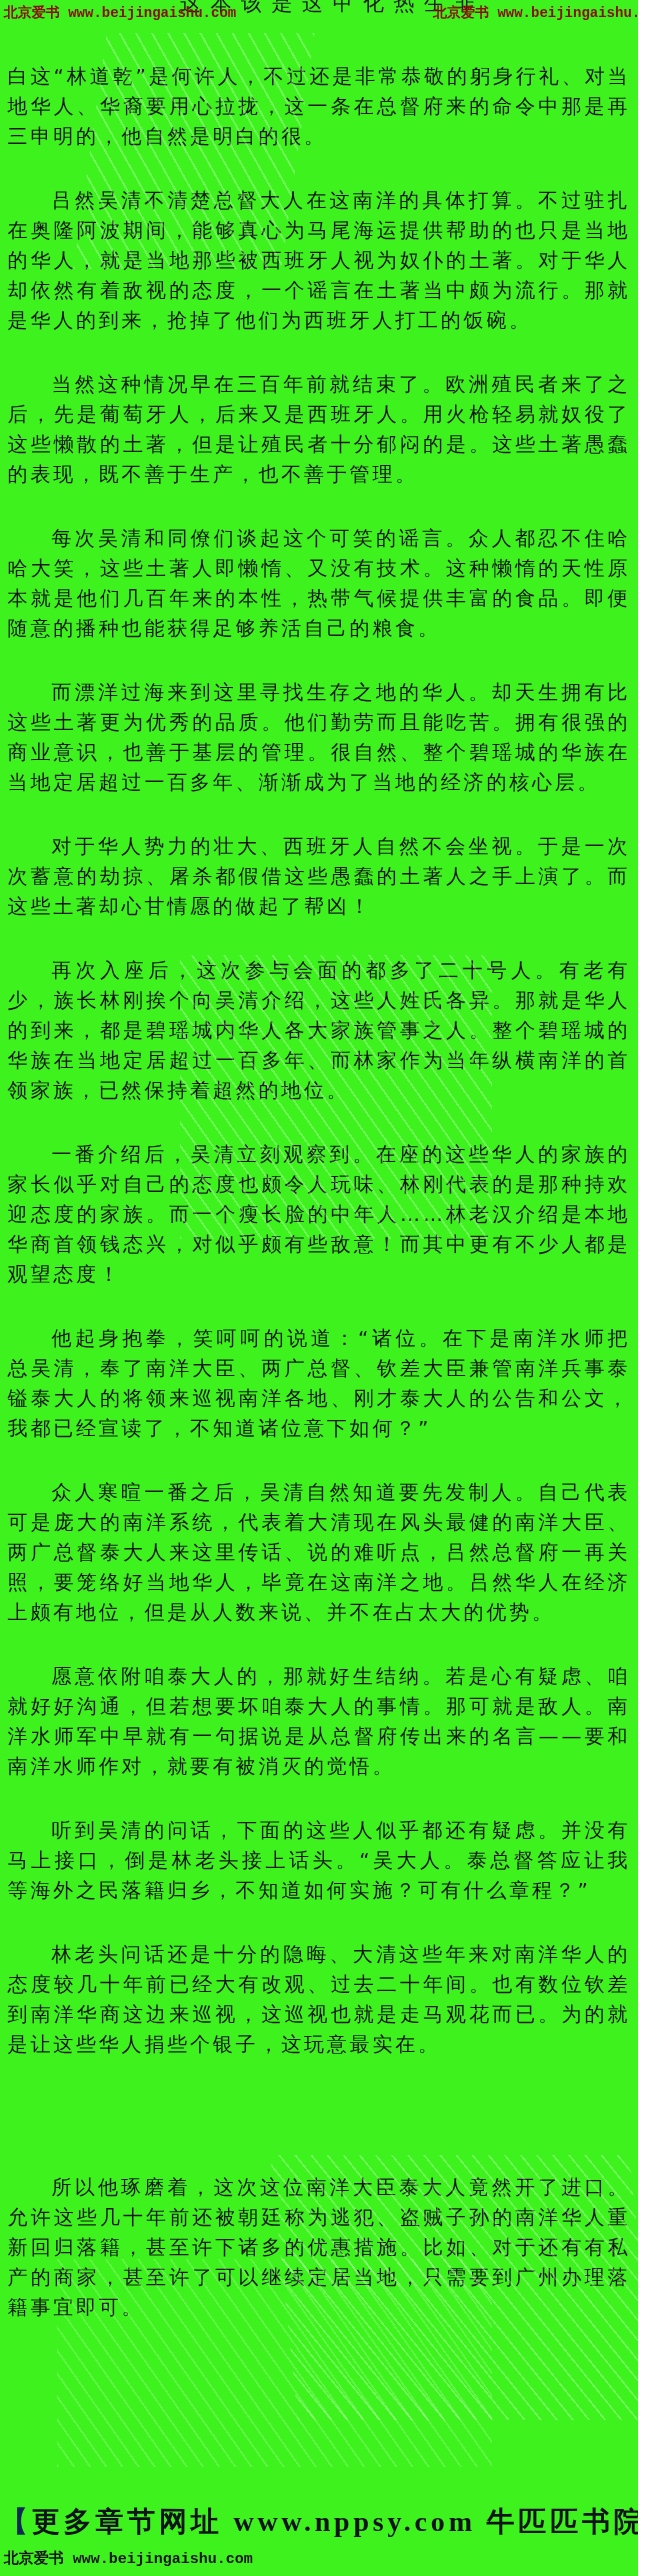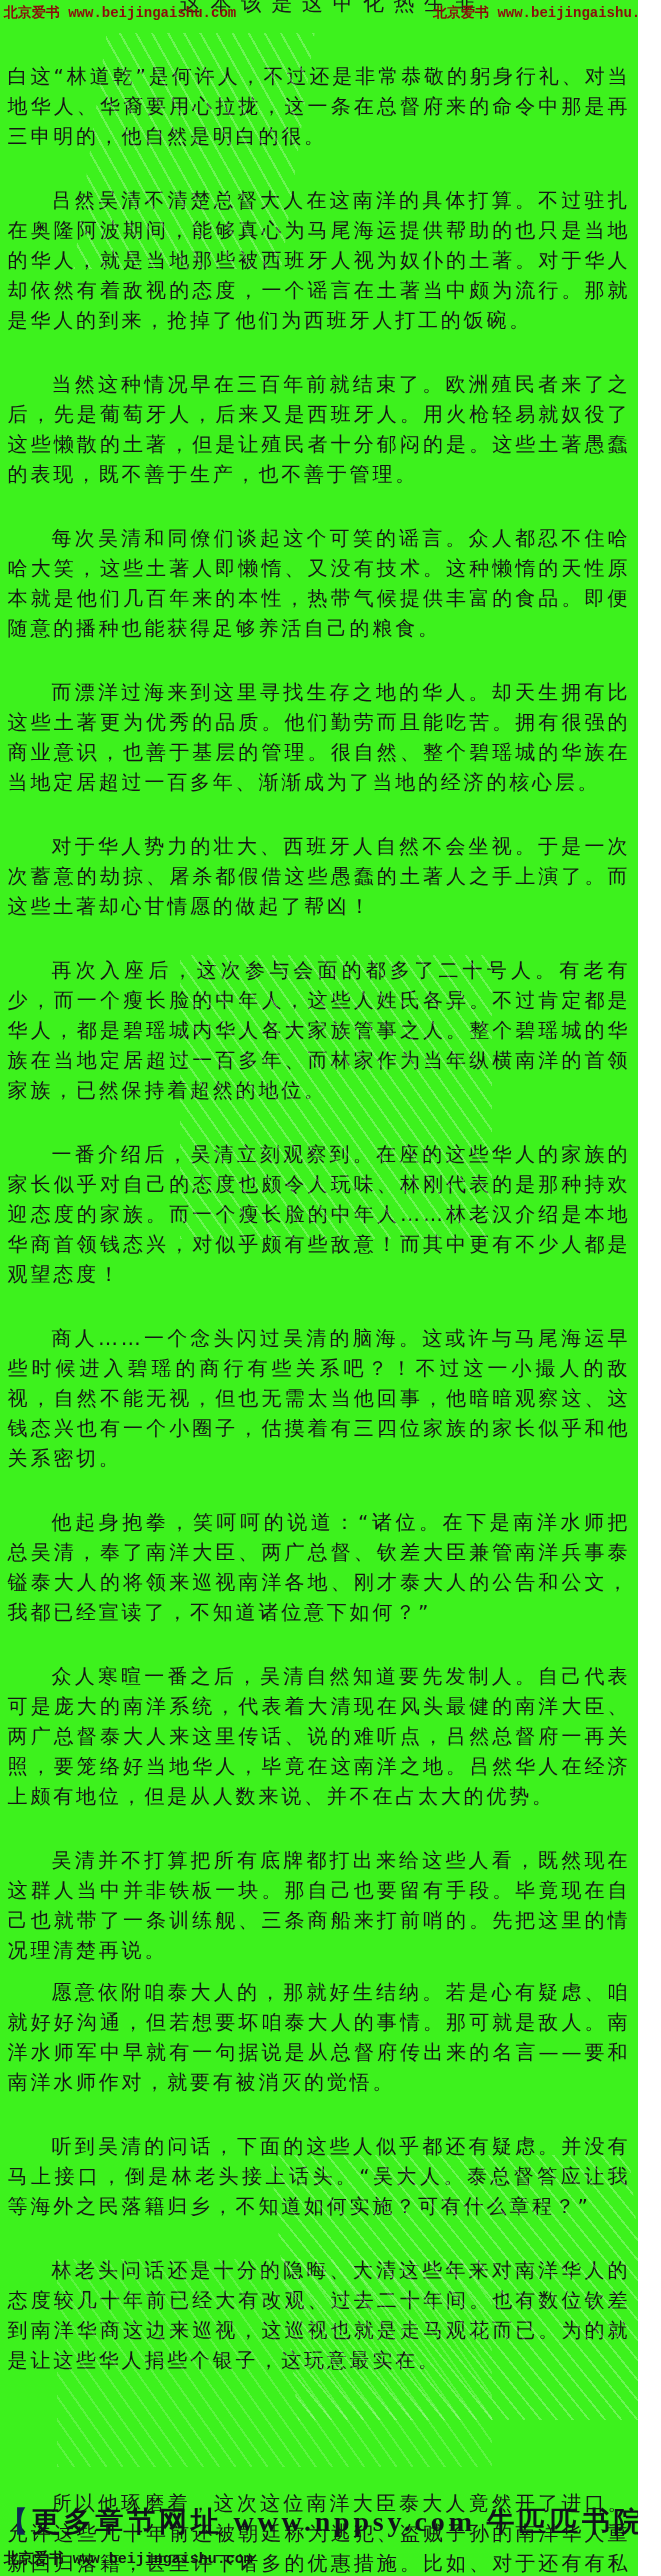--- a/index.html
+++ b/index.html
@@ -107,26 +107,24 @@
   <div class="scratch s3"></div>
   <div class="scratch s4"></div>
 
   <div class="article">
       <p class="no-indent">白这“林道乾”是何许人，不过还是非常恭敬的躬身行礼、对当地华人、华裔要用心拉拢，这一条在总督府来的命令中那是再三申明的，他自然是明白的很。</p>
       <p>吕然吴清不清楚总督大人在这南洋的具体打算。不过驻扎在奥隆阿波期间，能够真心为马尾海运提供帮助的也只是当地的华人，就是当地那些被西班牙人视为奴仆的土著。对于华人却依然有着敌视的态度，一个谣言在土著当中颇为流行。那就是华人的到来，抢掉了他们为西班牙人打工的饭碗。</p>
       <p>当然这种情况早在三百年前就结束了。欧洲殖民者来了之后，先是葡萄牙人，后来又是西班牙人。用火枪轻易就奴役了这些懒散的土著，但是让殖民者十分郁闷的是。这些土著愚蠢的表现，既不善于生产，也不善于管理。</p>
       <p>每次吴清和同僚们谈起这个可笑的谣言。众人都忍不住哈哈大笑，这些土著人即懒惰、又没有技术。这种懒惰的天性原本就是他们几百年来的本性，热带气候提供丰富的食品。即便随意的播种也能获得足够养活自己的粮食。</p>
       <p>而漂洋过海来到这里寻找生存之地的华人。却天生拥有比这些土著更为优秀的品质。他们勤劳而且能吃苦。拥有很强的商业意识，也善于基层的管理。很自然、整个碧瑶城的华族在当地定居超过一百多年、渐渐成为了当地的经济的核心层。</p>
       <p>对于华人势力的壮大、西班牙人自然不会坐视。于是一次次蓄意的劫掠、屠杀都假借这些愚蠢的土著人之手上演了。而这些土著却心甘情愿的做起了帮凶！</p>
-      <p>再次入座后，这次参与会面的都多了二十号人。有老有少，而一个瘦长脸的中年人，这些人姓氏各异。不过肯定都是华人，都是碧瑶城内华人各大家族管事之人。整个碧瑶城的华族在当地定居超过一百多年、而林家作为当年纵横南洋的首领家族，已然保持着超然的地位。</p>
+      <p>再次入座后，这次参与会面的都多了二十号人。有老有少，族长林刚挨个向吴清介绍，这些人姓氏各异。那就是华人的到来，都是碧瑶城内华人各大家族管事之人。整个碧瑶城的华族在当地定居超过一百多年、而林家作为当年纵横南洋的首领家族，已然保持着超然的地位。</p>
       <p>一番介绍后，吴清立刻观察到。在座的这些华人的家族的家长似乎对自己的态度也颇令人玩味、林刚代表的是那种持欢迎态度的家族。而一个瘦长脸的中年人……林老汉介绍是本地华商首领钱态兴，对似乎颇有些敌意！而其中更有不少人都是观望态度！</p>
-      <p>商人……一个念头闪过吴清的脑海。这或许与马尾海运早些时候进入碧瑶的商行有些关系吧？！不过这一小撮人的敌视，自然不能无视，但也无需太当他回事，他暗暗观察这、这钱态兴也有一个小圈子，估摸着有三四位家族的家长似乎和他关系密切。</p>
       <p>他起身抱拳，笑呵呵的说道：“诸位。在下是南洋水师把总吴清，奉了南洋大臣、两广总督、钦差大臣兼管南洋兵事泰镒泰大人的将领来巡视南洋各地、刚才泰大人的公告和公文，我都已经宣读了，不知道诸位意下如何？”</p>
       <p>众人寒暄一番之后，吴清自然知道要先发制人。自己代表可是庞大的南洋系统，代表着大清现在风头最健的南洋大臣、两广总督泰大人来这里传话、说的难听点，吕然总督府一再关照，要笼络好当地华人，毕竟在这南洋之地。吕然华人在经济上颇有地位，但是从人数来说、并不在占太大的优势。</p>
-      <p class="gap-none">吴清并不打算把所有底牌都打出来给这些人看，既然现在这群人当中并非铁板一块。那自己也要留有手段。毕竟现在自己也就带了一条训练舰、三条商船来打前哨的。先把这里的情况理清楚再说。</p>
       <p>愿意依附咱泰大人的，那就好生结纳。若是心有疑虑、咱就好好沟通，但若想要坏咱泰大人的事情。那可就是敌人。南洋水师军中早就有一句据说是从总督府传出来的名言——要和南洋水师作对，就要有被消灭的觉悟。</p>
       <p>听到吴清的问话，下面的这些人似乎都还有疑虑。并没有马上接口，倒是林老头接上话头。“吴大人。泰总督答应让我等海外之民落籍归乡，不知道如何实施？可有什么章程？”</p>
       <p>林老头问话还是十分的隐晦、大清这些年来对南洋华人的态度较几十年前已经大有改观、过去二十年间。也有数位钦差到南洋华商这边来巡视，这巡视也就是走马观花而已。为的就是让这些华人捐些个银子，这玩意最实在。</p>
       <p class="gap-large">所以他琢磨着，这次这位南洋大臣泰大人竟然开了进口。允许这些几十年前还被朝廷称为逃犯、盗贼子孙的南洋华人重新回归落籍，甚至许下诸多的优惠措施。比如、对于还有有私产的商家，甚至许了可以继续定居当地，只需要到广州办理落籍事宜即可。</p>
     </div>
 
   <div class="footer-line">
     <span class="bracket">【</span><span>更多章节网址 www.nppsy.com 牛匹匹书院</span><span class="bracket">】</span>
   </div>
 

